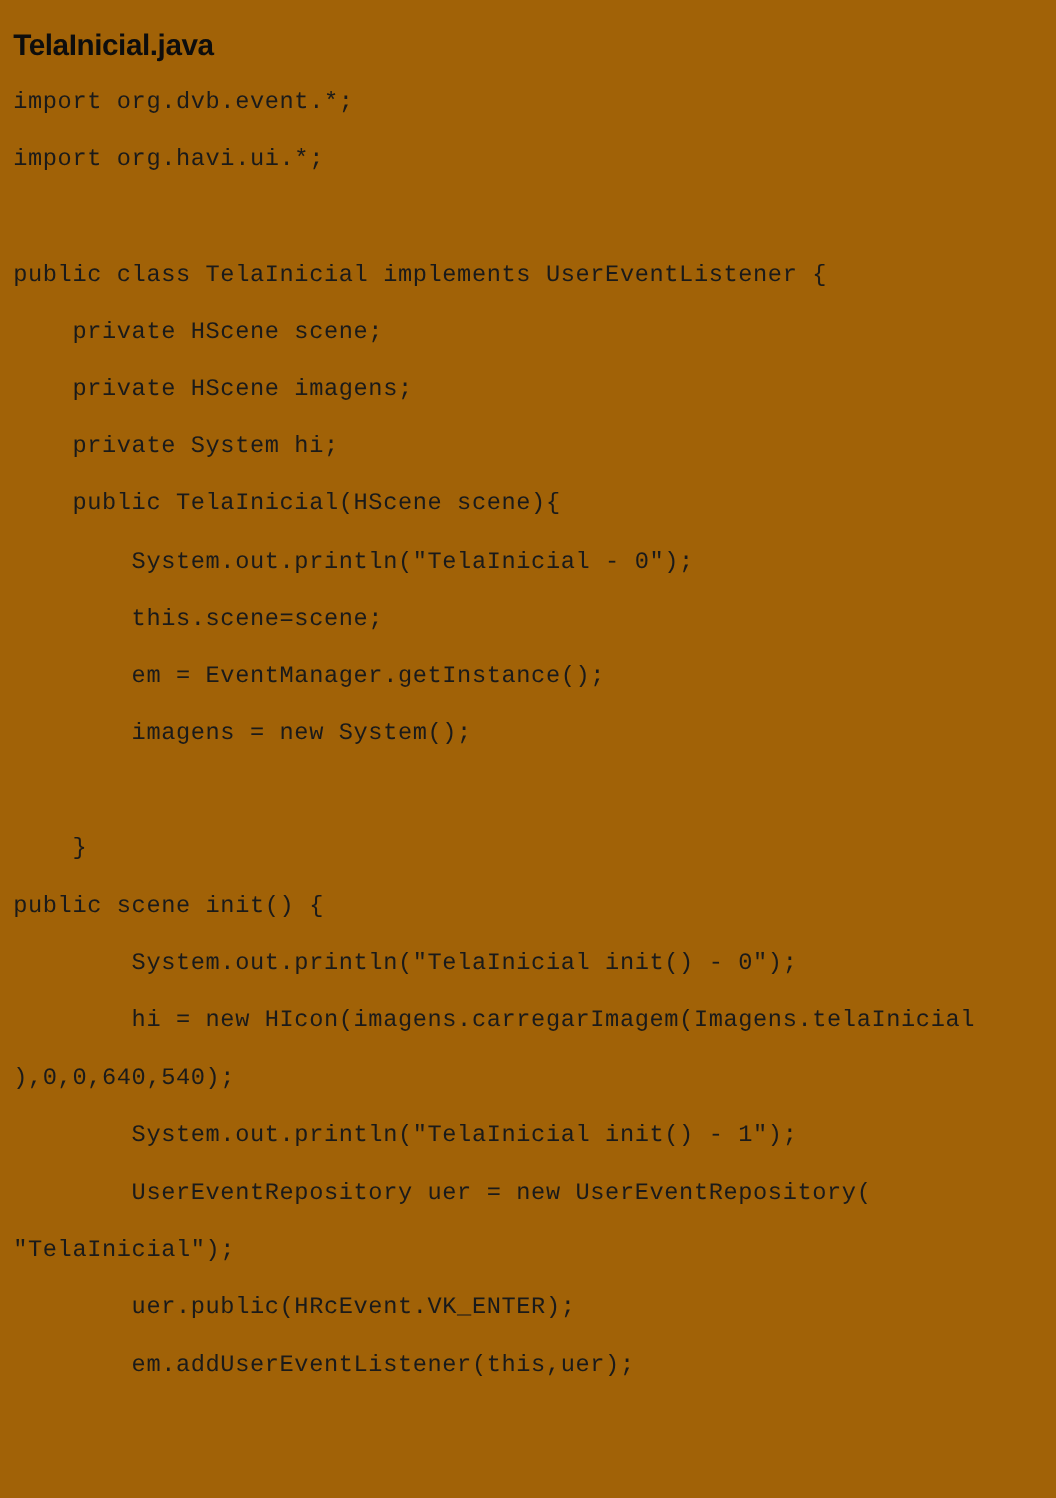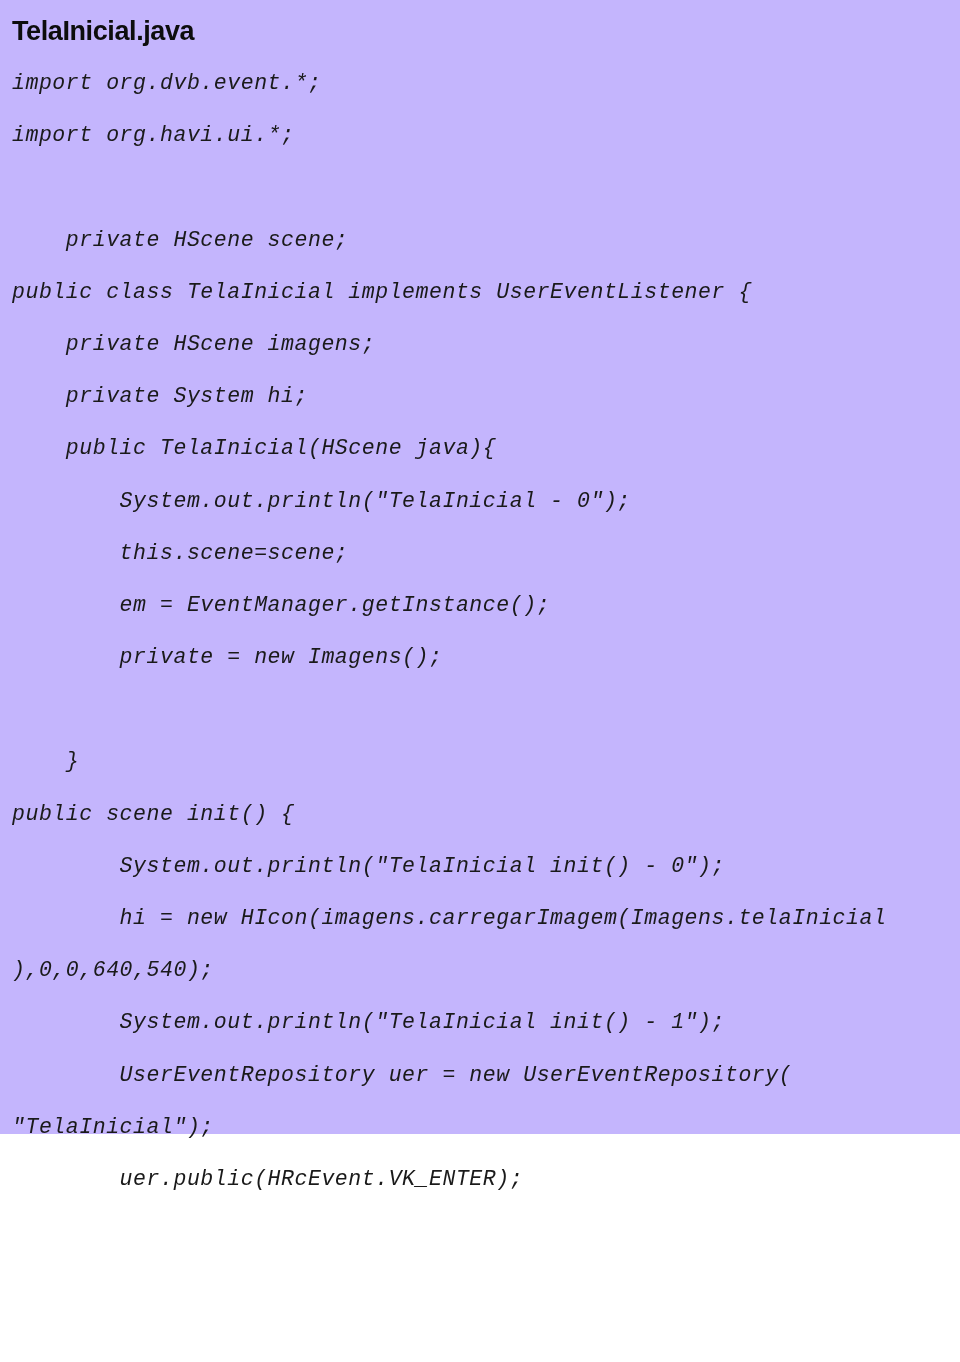--- a/index.html
+++ b/index.html
@@ -11,24 +11,24 @@
   body {
     width: 960px;
     height: 1362px;
     overflow: hidden;
     font-family: "Liberation Sans", sans-serif;
     color: #111111;
   }
   .page {
     position: relative;
     width: 960px;
-    height: 1134px;
+    height: 1362px;
     box-sizing: border-box;
-    padding: 14px 12px 0 12px;
-    background: #c4b5fd;
+    padding: 24px 12px 0 12px;
+    background: #a16207;
   }
   .doc-title {
     font-family: "Liberation Sans", sans-serif;
     font-weight: bold;
     font-size: 27px;
     line-height: 34px;
     letter-spacing: -0.4px;
     color: #0d0d0d;
     margin: 0 0 0 0;
     white-space: pre;
@@ -43,57 +43,57 @@
     color: #1a1a1a;
     white-space: pre;
     letter-spacing: 0.55px;
     margin: 0;
     padding: 0;
   }
   .code-line {
     white-space: pre;
     min-height: 26.1px;
     display: block;
-    font-style: italic;
   }
   .code-line.blank {
     height: 26.1px;
   }
 </style>
 </head>
 <body>
 
 <div class="page">
 
   <h1 class="doc-title">TelaInicial.java</h1>
 
   <div class="title-gap"></div>
 
   <pre class="code-block" id="code-block"><span class="code-line">import org.dvb.event.*;</span>
 <span class="code-line">import org.havi.ui.*;</span>
 <span class="code-line blank">&nbsp;</span>
+<span class="code-line">public class TelaInicial implements UserEventListener {</span>
 <span class="code-line">    private HScene scene;</span>
-<span class="code-line">public class TelaInicial implements UserEventListener {</span>
 <span class="code-line">    private HScene imagens;</span>
 <span class="code-line">    private System hi;</span>
-<span class="code-line">    public TelaInicial(HScene java){</span>
+<span class="code-line">    public TelaInicial(HScene scene){</span>
 <span class="code-line">        System.out.println("TelaInicial - 0");</span>
 <span class="code-line">        this.scene=scene;</span>
 <span class="code-line">        em = EventManager.getInstance();</span>
-<span class="code-line">        private = new Imagens();</span>
+<span class="code-line">        imagens = new System();</span>
 <span class="code-line blank">&nbsp;</span>
 <span class="code-line">    }</span>
 <span class="code-line">public scene init() {</span>
 <span class="code-line">        System.out.println("TelaInicial init() - 0");</span>
 <span class="code-line">        hi = new HIcon(imagens.carregarImagem(Imagens.telaInicial</span>
 <span class="code-line">),0,0,640,540);</span>
 <span class="code-line">        System.out.println("TelaInicial init() - 1");</span>
 <span class="code-line">        UserEventRepository uer = new UserEventRepository(</span>
 <span class="code-line">"TelaInicial");</span>
 <span class="code-line">        uer.public(HRcEvent.VK_ENTER);</span>
+<span class="code-line">        em.addUserEventListener(this,uer);</span>
 
 
 
 
 
 
 
 
 
 

